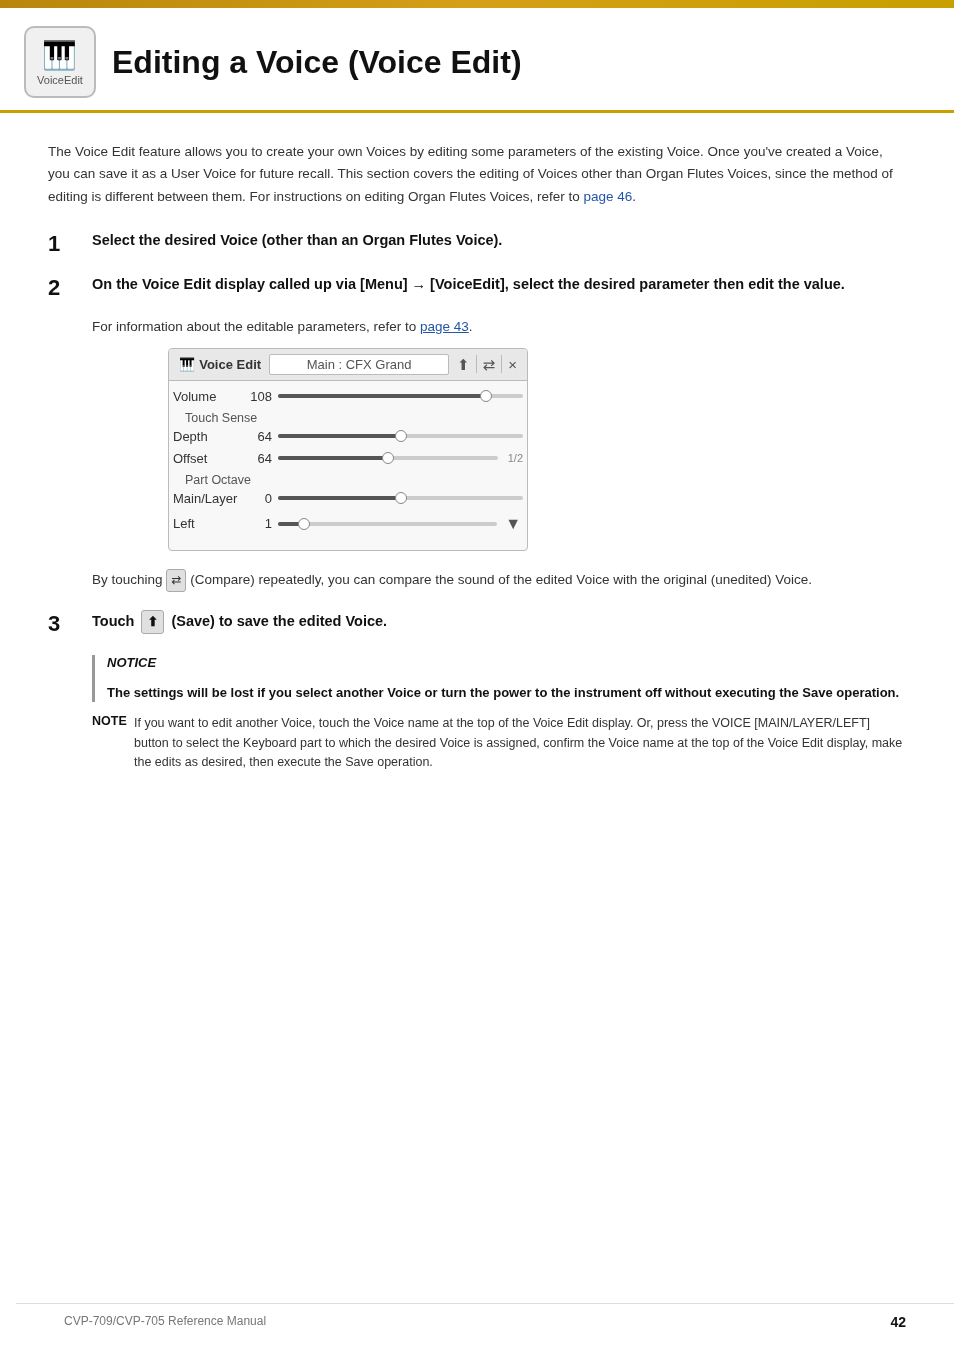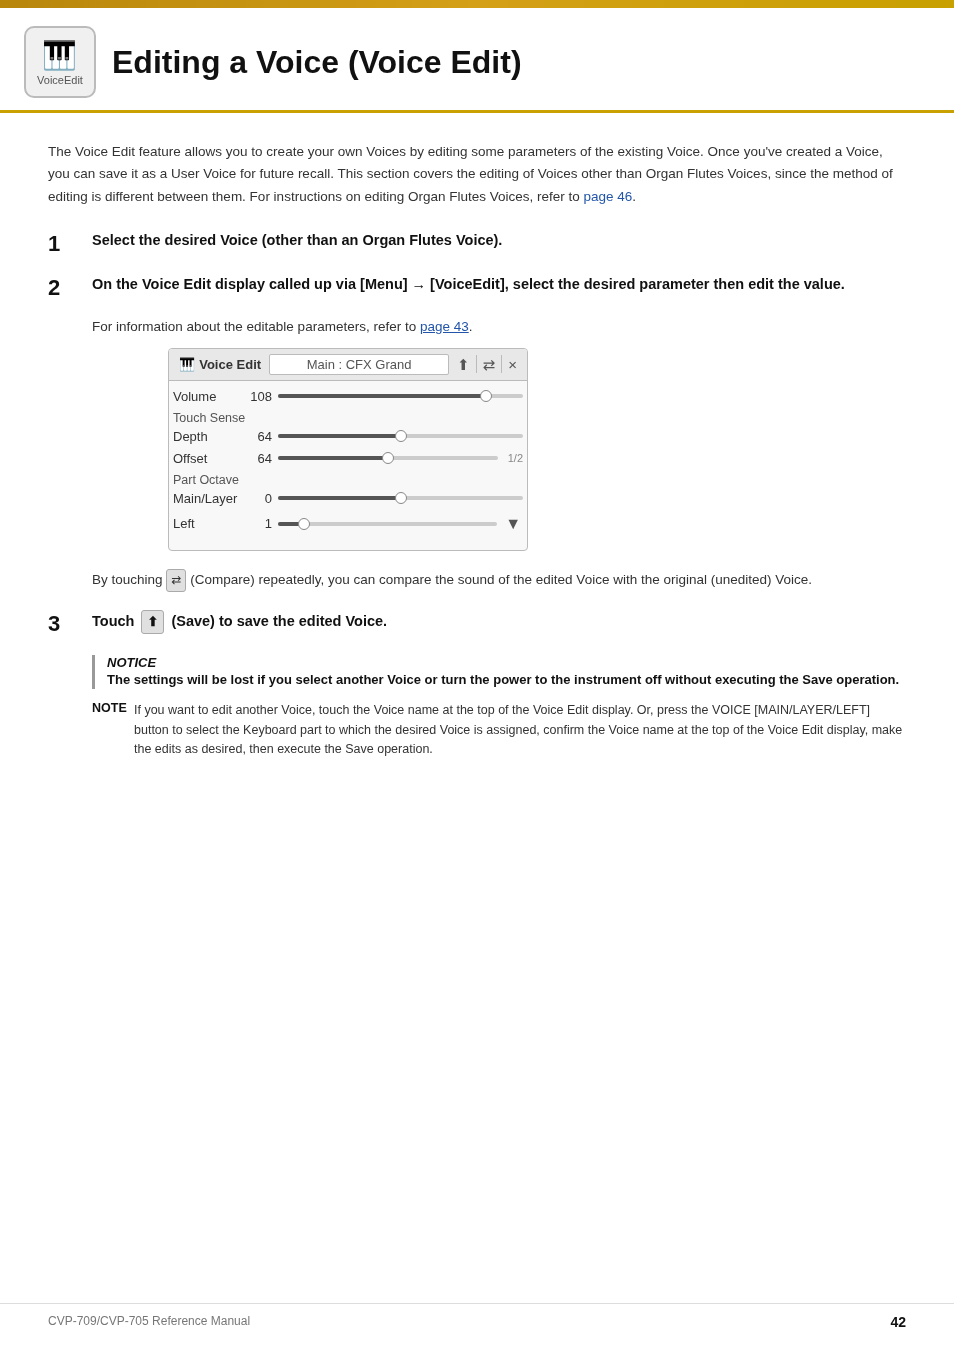--- a/index.html
+++ b/index.html
@@ -185,21 +185,21 @@
     }
 
     .ve-main {
       flex: 1;
       padding: 8px 4px;
     }
 
     .ve-section-label {
       font-size: 12.5px;
       color: #555;
-      margin: 6px 0 4px 0;
+      margin: 6px 0 4px 12px;
       font-weight: normal;
     }
 
     .ve-param-row {
       display: flex;
       align-items: center;
       margin-bottom: 7px;
       gap: 6px;
     }
     .ve-param-name {
@@ -292,21 +292,21 @@
       margin-left: 44px;
       margin-top: 14px;
       border-left: 3px solid #999;
       padding-left: 12px;
     }
     .notice-title {
       font-style: italic;
       font-weight: bold;
       font-size: 13px;
       color: #111;
-      margin-bottom: 0;
+      margin-bottom: 13px;
     }
     .notice-body {
       font-weight: bold;
       font-size: 13px;
       color: #111;
       line-height: 1.5;
     }
 
     .note-box {
       margin-left: 44px;
@@ -323,21 +323,21 @@
     .note-text {
       font-size: 12.5px;
       color: #333;
       line-height: 1.55;
     }
 
     
     .page-footer {
       position: absolute;
       bottom: 20px;
-      left: 0;
+      left: 16px;
       right: 0;
       display: flex;
       justify-content: space-between;
       padding: 0 48px;
       font-size: 12px;
       color: #777;
       border-top: 1px solid #ddd;
       padding-top: 10px;
     }
     .page-number {

